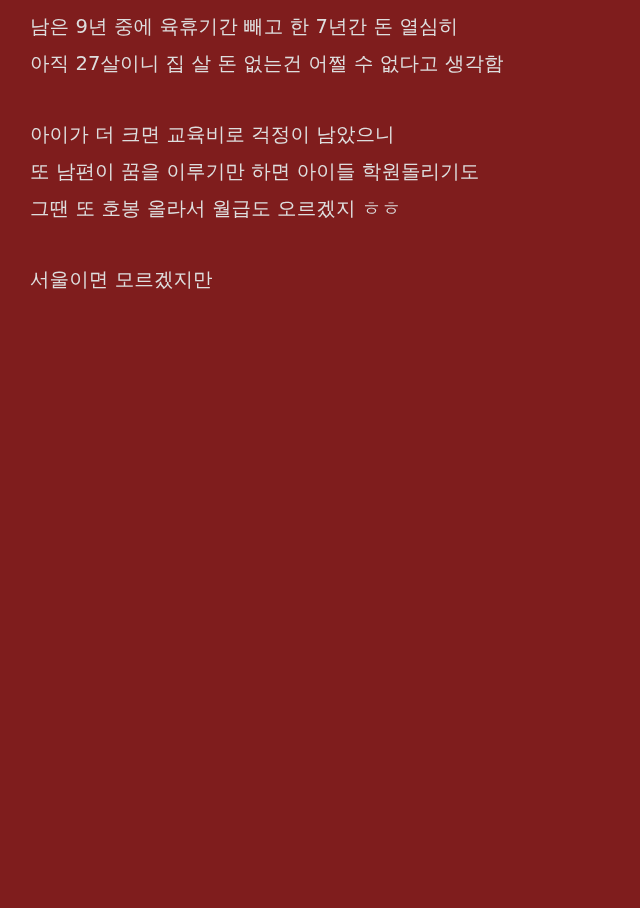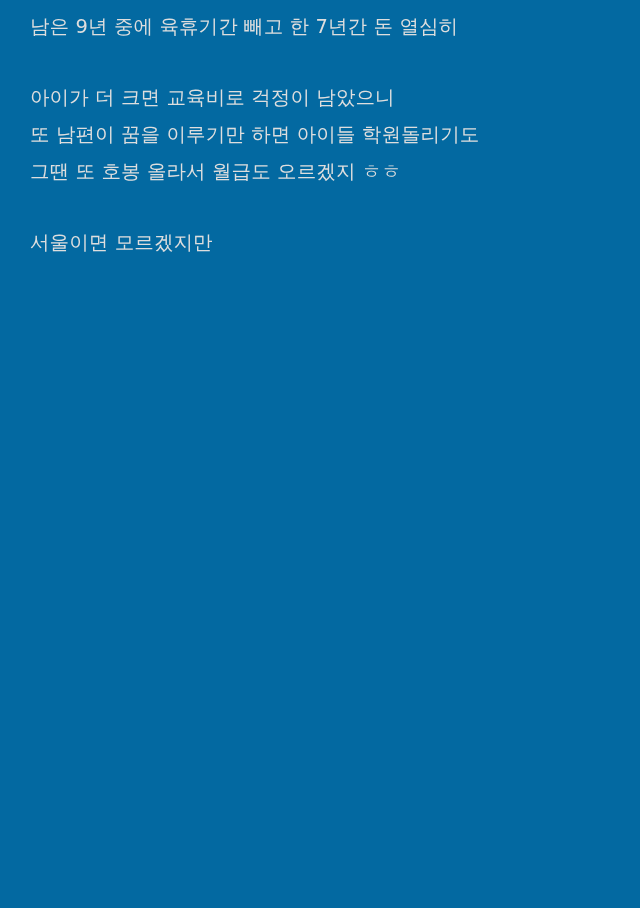--- a/index.html
+++ b/index.html
@@ -9,21 +9,21 @@
   }
   body {
     width: 640px;
     height: 908px;
     overflow: hidden;
     font-family: "DejaVu Sans", "Liberation Sans", sans-serif;
   }
   .page {
     width: 640px;
     height: 908px;
-    background: #0369a1;
+    background: #7f1d1d;
     box-sizing: border-box;
     padding: 8px 30px 12px 30px;
   }
   .para {
     margin: 0 0 34px 0;
   }
   .para:last-child {
     margin-bottom: 17px;
   }
   .line {
@@ -35,20 +35,21 @@
     word-break: keep-all;
   }
 </style>
 </head>
 <body>
 
 <div class="page">
 
   <div class="para">
     <div class="line">남은 9년 중에 육휴기간 빼고 한 7년간 돈 열심히</div>
+    <div class="line">아직 27살이니 집 살 돈 없는건 어쩔 수 없다고 생각함</div>
   </div>
 
   <div class="para">
     <div class="line">아이가 더 크면 교육비로 걱정이 남았으니</div>
     <div class="line">또 남편이 꿈을 이루기만 하면 아이들 학원돌리기도</div>
     <div class="line">그땐 또 호봉 올라서 월급도 오르겠지 ㅎㅎ</div>
   </div>
 
 
   <div class="para">

